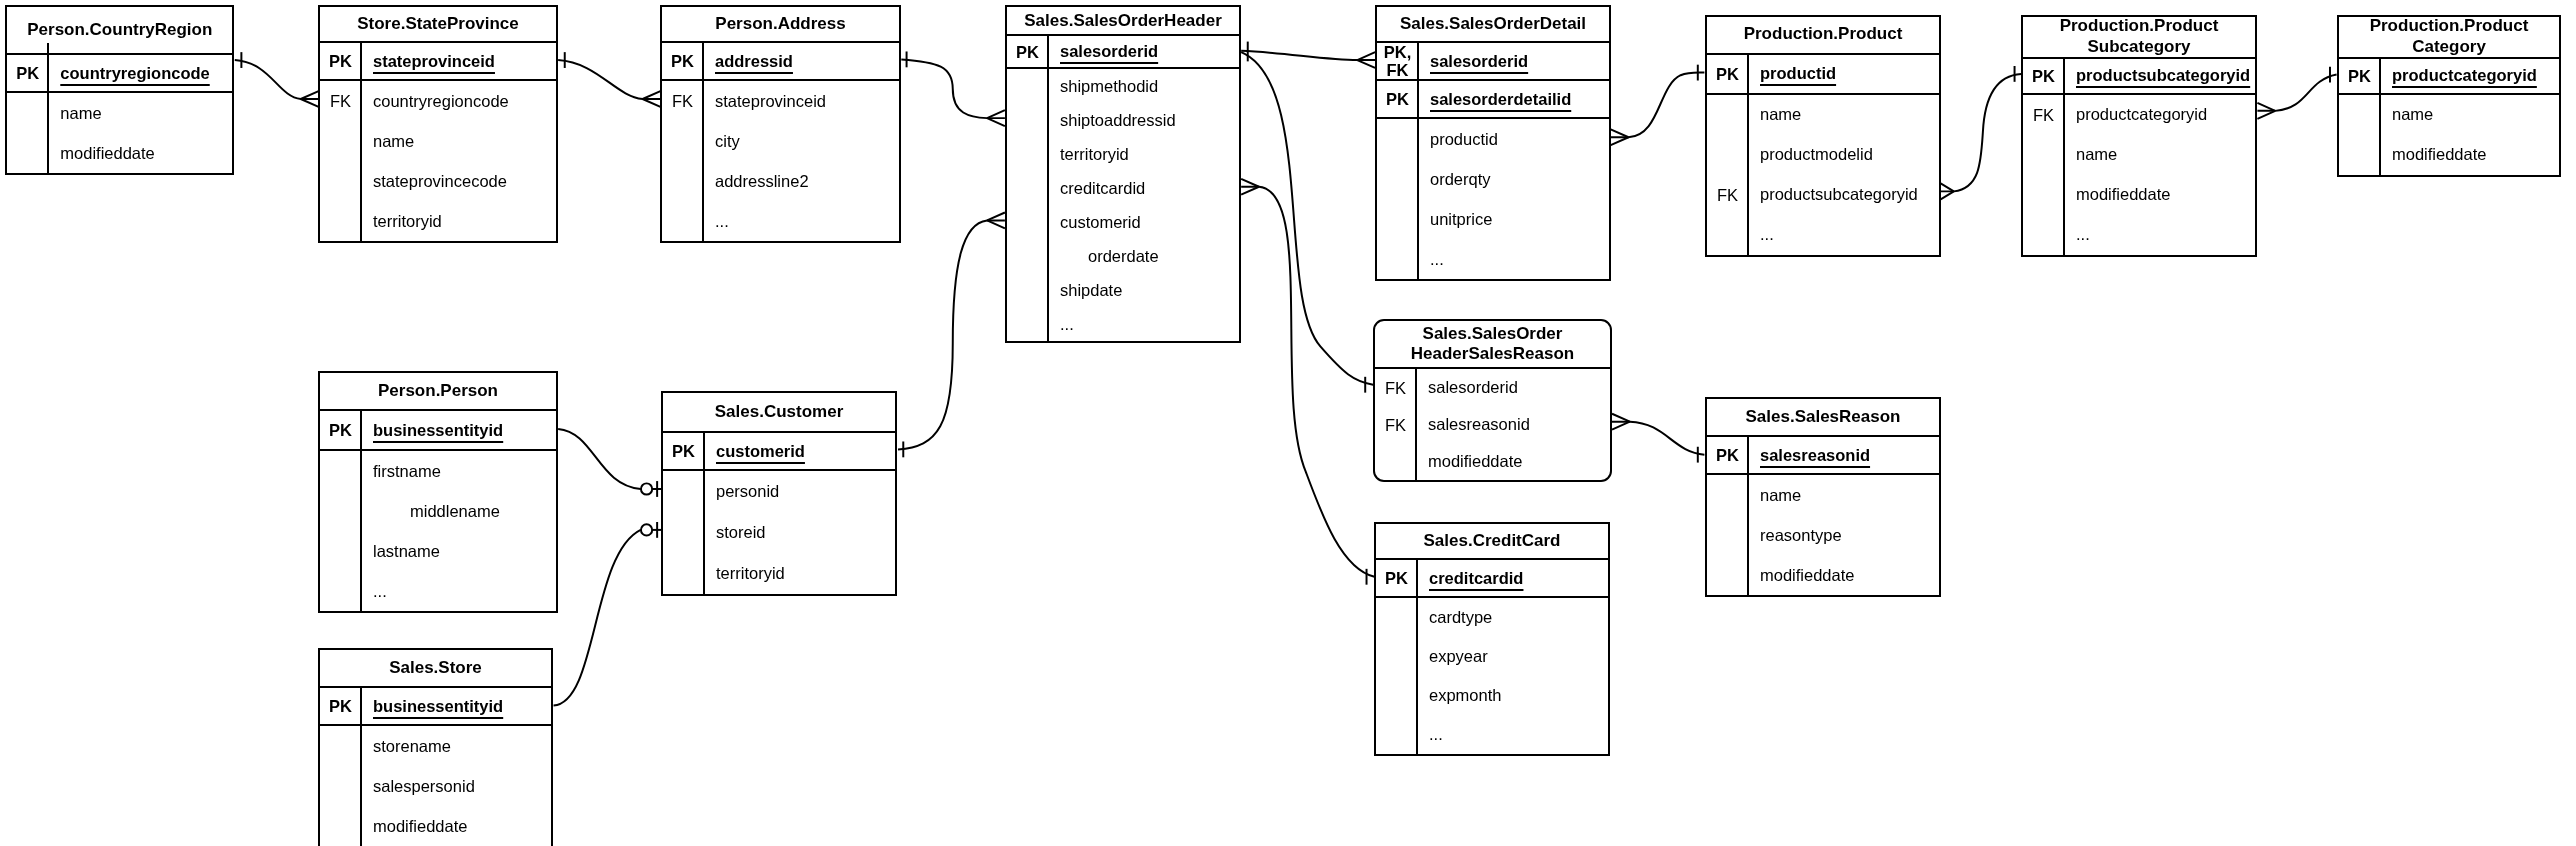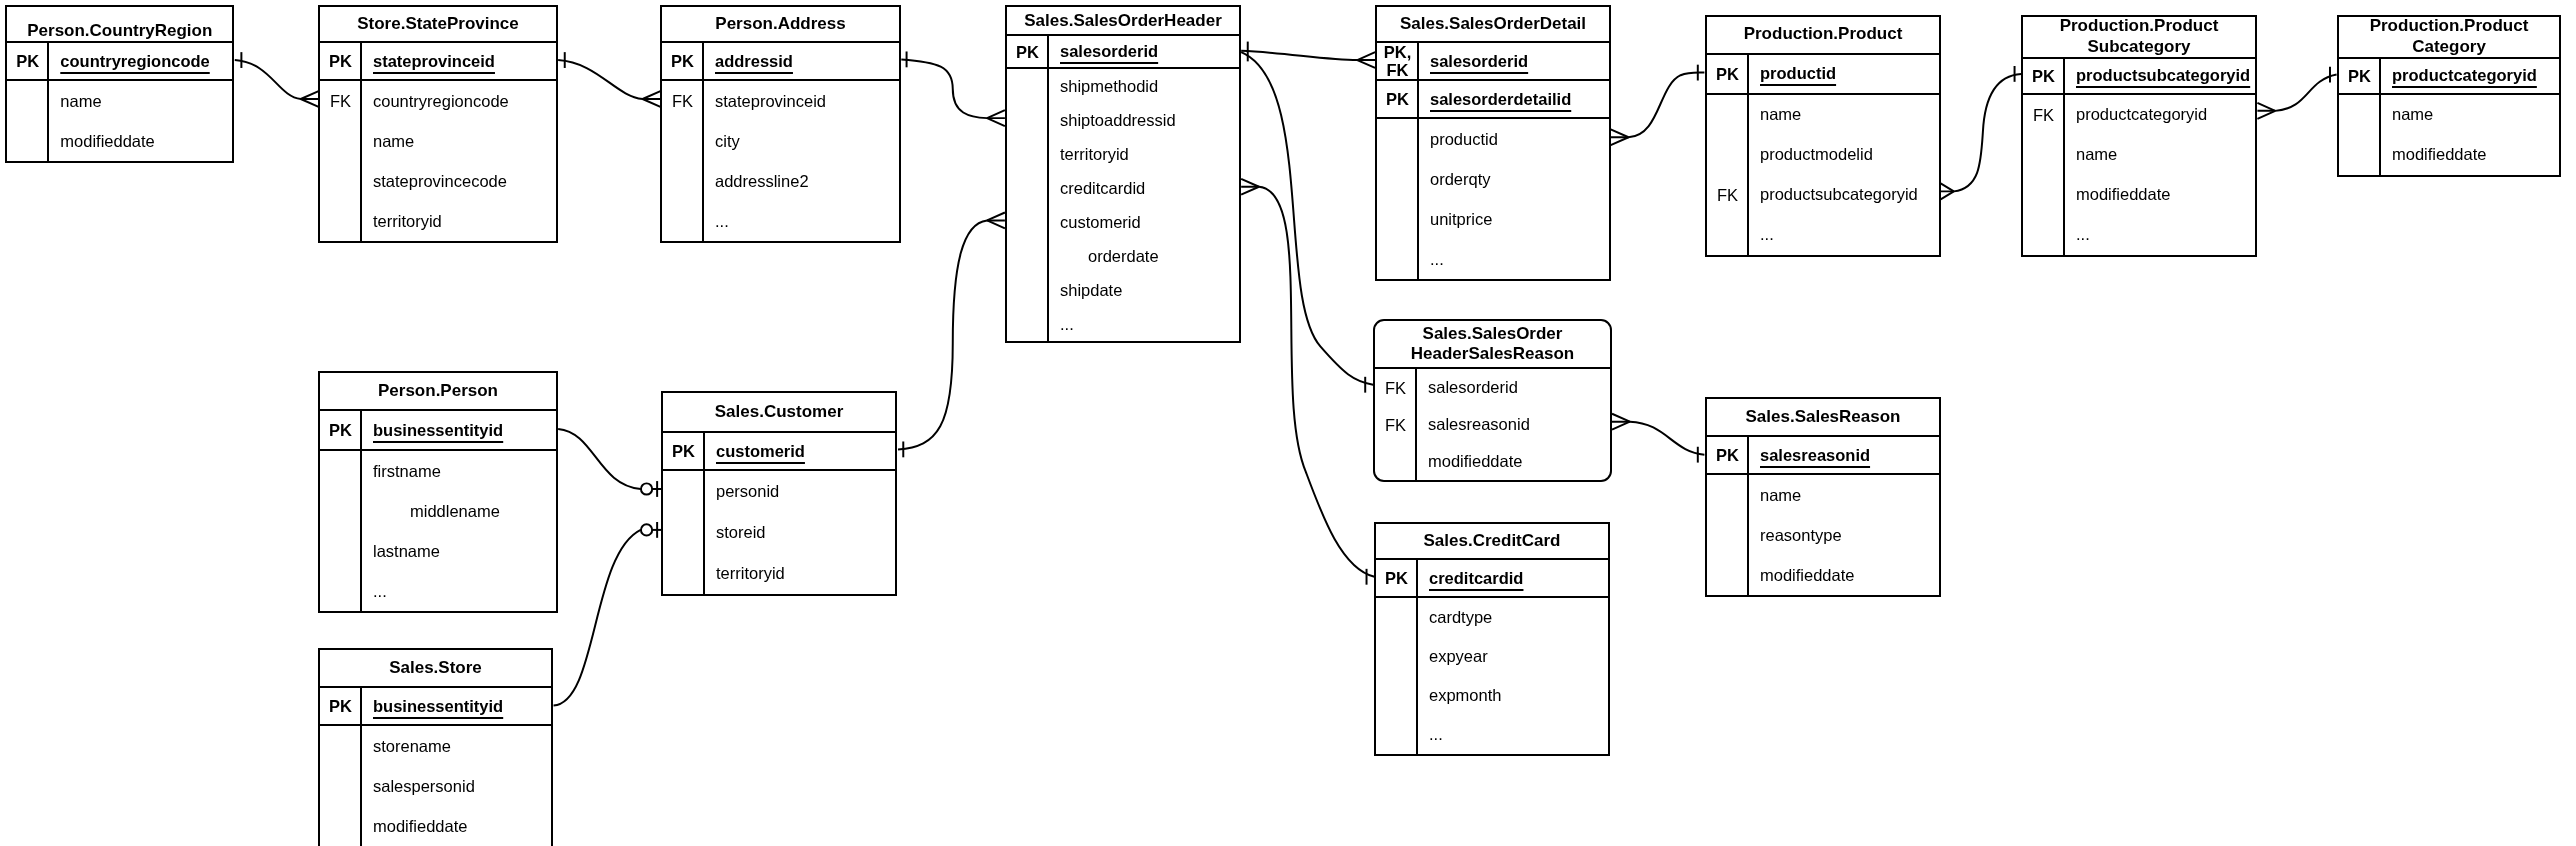--- a/index.html
+++ b/index.html
@@ -86,21 +86,21 @@
       <path class="wire" d="M3420,156 L3447,168 M3420,180 L3447,168"></path>
       <path class="wire" d="M3530,101 L3530,125"></path>
     </g>
     <g>
       <path class="wire" d="M2442,639 L2469,639 C2524,641 2534,685 2582,689"></path>
       <path class="wire" d="M2442,627 L2469,639 M2442,651 L2469,639"></path>
       <path class="wire" d="M2572,677 L2572,701"></path>
     </g>
   </svg>
 <div class="erd-table" style="left: 5.3px; top: 5.3px; width: 229px;">
-      <div class="tbl-title" style="height: 36px; justify-content: flex-end;">
+      <div class="tbl-title" style="height: 48px;">
         <div>Person.CountryRegion</div>
       </div>
       <div class="trow keyrow" style="height: 38px;">
         <div class="kcell bold">
           <div>PK</div>
         </div>
         <div class="fcell">
           <span class="pkfield">countryregioncode</span>
         </div>
       </div>

